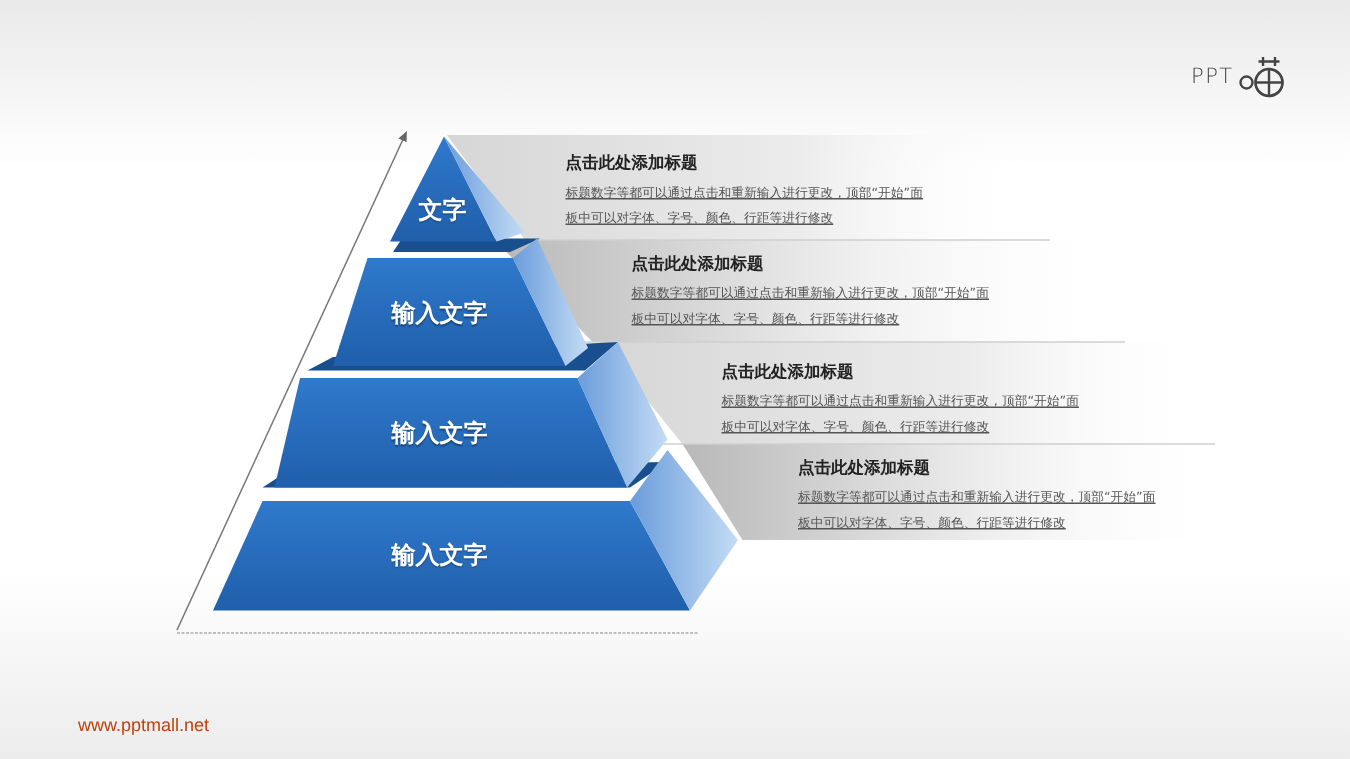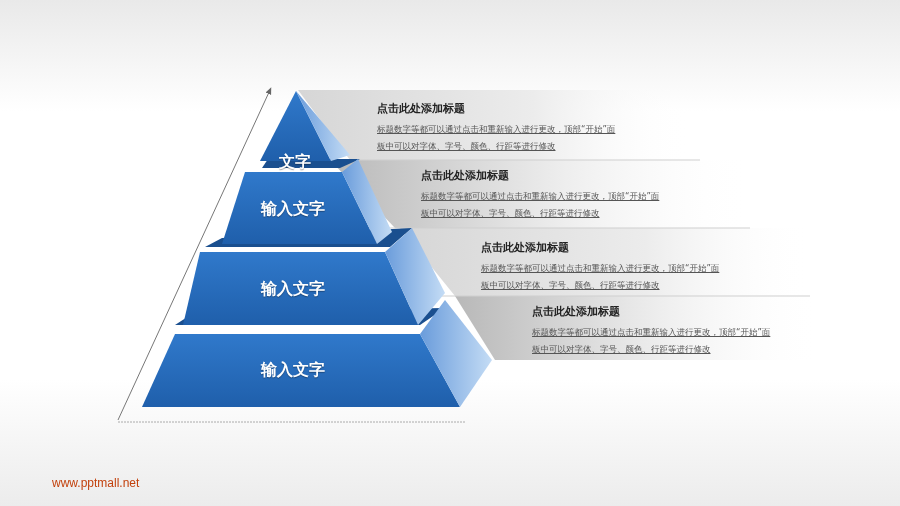--- a/index.html
+++ b/index.html
@@ -82,21 +82,21 @@
       <polygon points="245,172 342,172 377,244 222,244" fill="url(#frontGrad)"></polygon>
       <polygon points="342,172 358,159 392,232 377,244" fill="url(#sideGrad)"></polygon>
     </g>
 
     <g>
       <polygon points="296,91 331,161 260,161" fill="url(#frontGrad)"></polygon>
       <polygon points="296,91 350,155 331,161" fill="url(#sideGrad)"></polygon>
     </g>
   </svg>
 
-  <div class="tier-label" style="left:270px; top:130px; width:50px;margin-top:22px;">文字</div>
+  <div class="tier-label" style="left:270px; top:130px; width:50px;">文字</div>
   <div class="tier-label" style="left:248px; top:199px; width:90px;">输入文字</div>
   <div class="tier-label" style="left:248px; top:279px; width:90px;">输入文字</div>
   <div class="tier-label" style="left:248px; top:360px; width:90px;">输入文字</div>
 
   <div class="desc" style="left:377px; top:101px;">
     <div class="title">点击此处添加标题</div>
     <div class="line">标题数字等都可以通过点击和重新输入进行更改，顶部“开始”面</div>
     <div class="line">板中可以对字体、字号、颜色、行距等进行修改</div>
   </div>
   <div class="desc" style="left:421px; top:168px;">
@@ -108,15 +108,27 @@
     <div class="title">点击此处添加标题</div>
     <div class="line">标题数字等都可以通过点击和重新输入进行更改，顶部“开始”面</div>
     <div class="line">板中可以对字体、字号、颜色、行距等进行修改</div>
   </div>
   <div class="desc" style="left:532px; top:304px;">
     <div class="title">点击此处添加标题</div>
     <div class="line">标题数字等都可以通过点击和重新输入进行更改，顶部“开始”面</div>
     <div class="line">板中可以对字体、字号、颜色、行距等进行修改</div>
   </div>
 
+  <div class="logo">
+    <span class="logo-text">PPT</span>
+    <svg width="32" height="32" viewBox="0 0 32 32">
+      <circle cx="5" cy="20" r="4" fill="none" stroke="#444" stroke-width="1.6"></circle>
+      <circle cx="20" cy="20" r="9" fill="none" stroke="#444" stroke-width="1.8"></circle>
+      <line x1="11" y1="20" x2="29" y2="20" stroke="#444" stroke-width="1.6"></line>
+      <line x1="20" y1="11" x2="20" y2="29" stroke="#444" stroke-width="1.6"></line>
+      <line x1="13" y1="6" x2="27" y2="6" stroke="#444" stroke-width="1.6"></line>
+      <line x1="16" y1="3" x2="16" y2="9" stroke="#444" stroke-width="1.6"></line>
+      <line x1="24" y1="3" x2="24" y2="9" stroke="#444" stroke-width="1.6"></line>
+    </svg>
+  </div>
 
   <div class="footer-url">www.pptmall.net</div>
 </div>
 
 </body></html>

